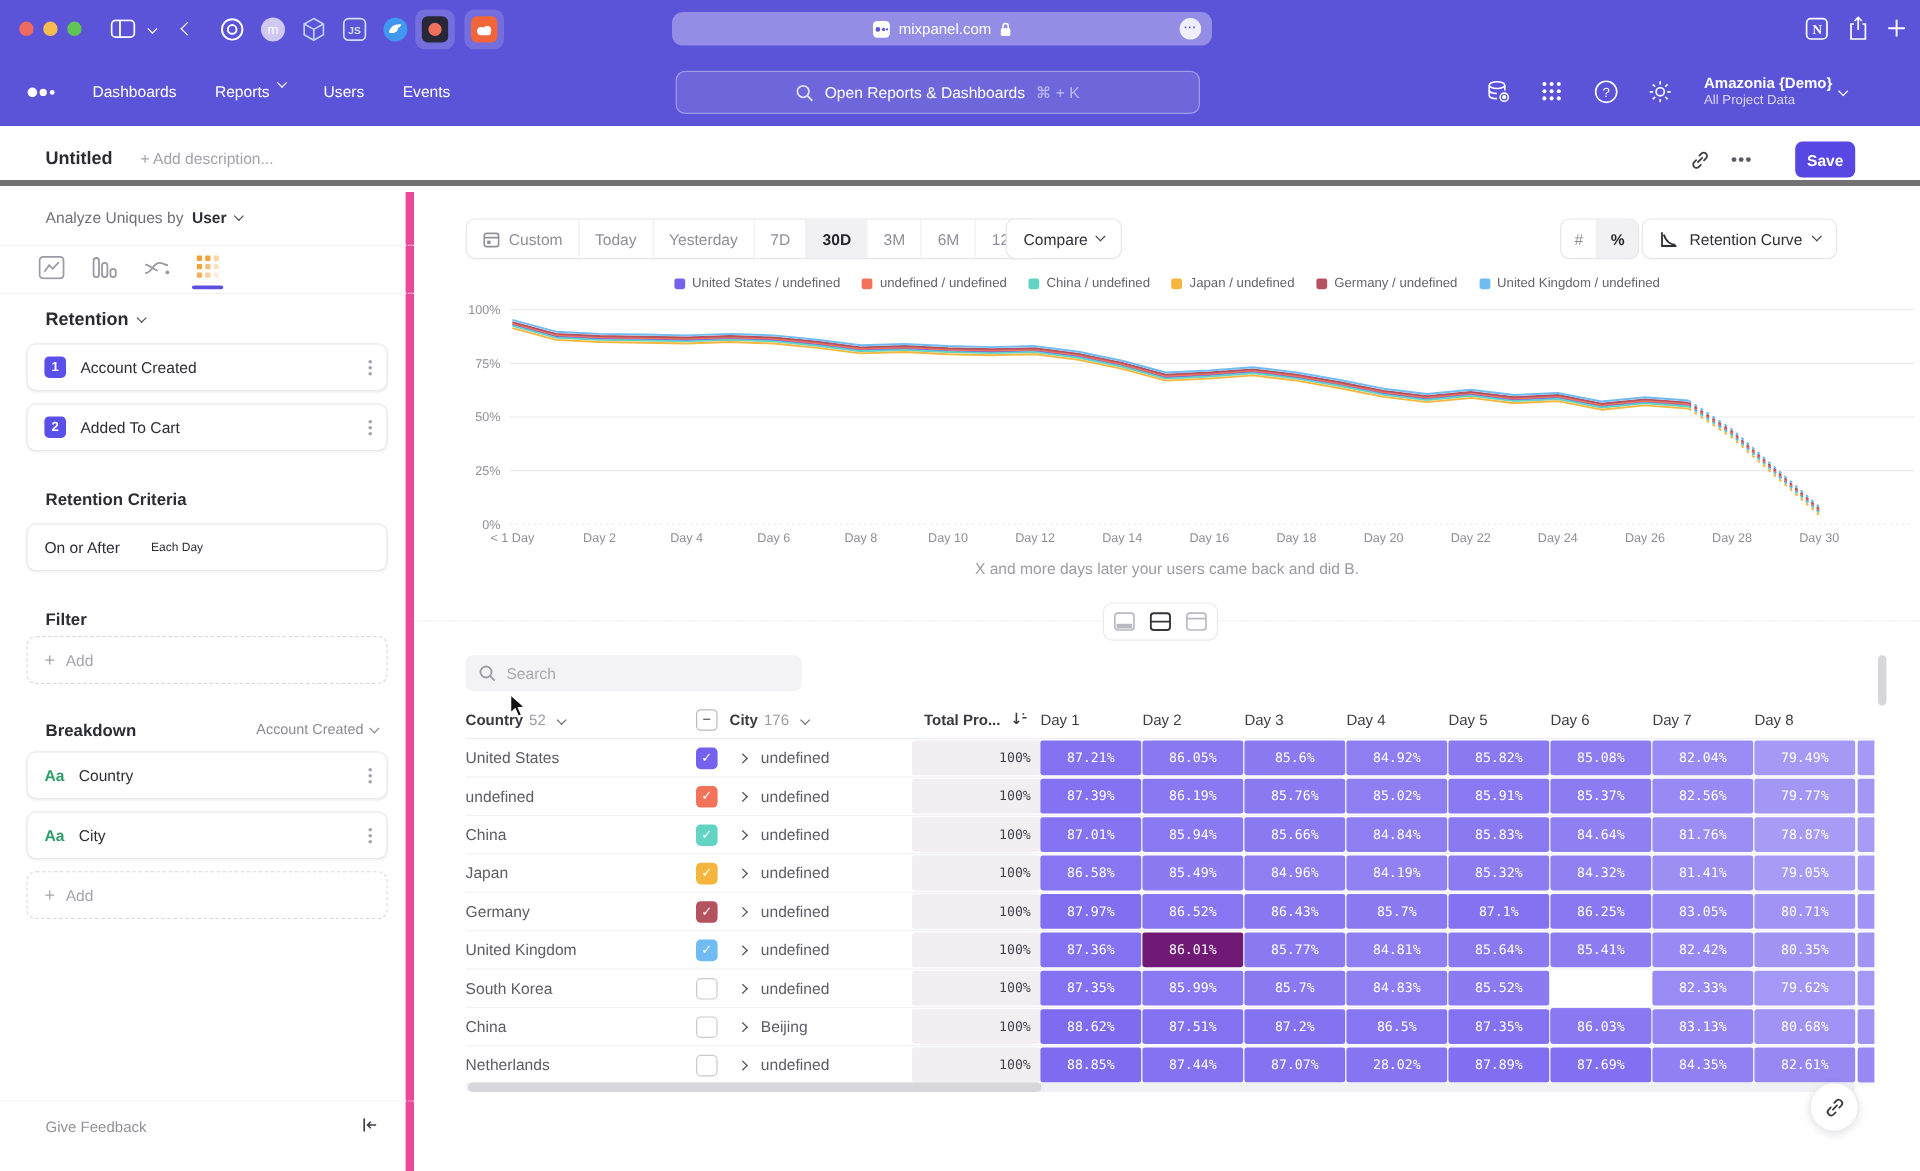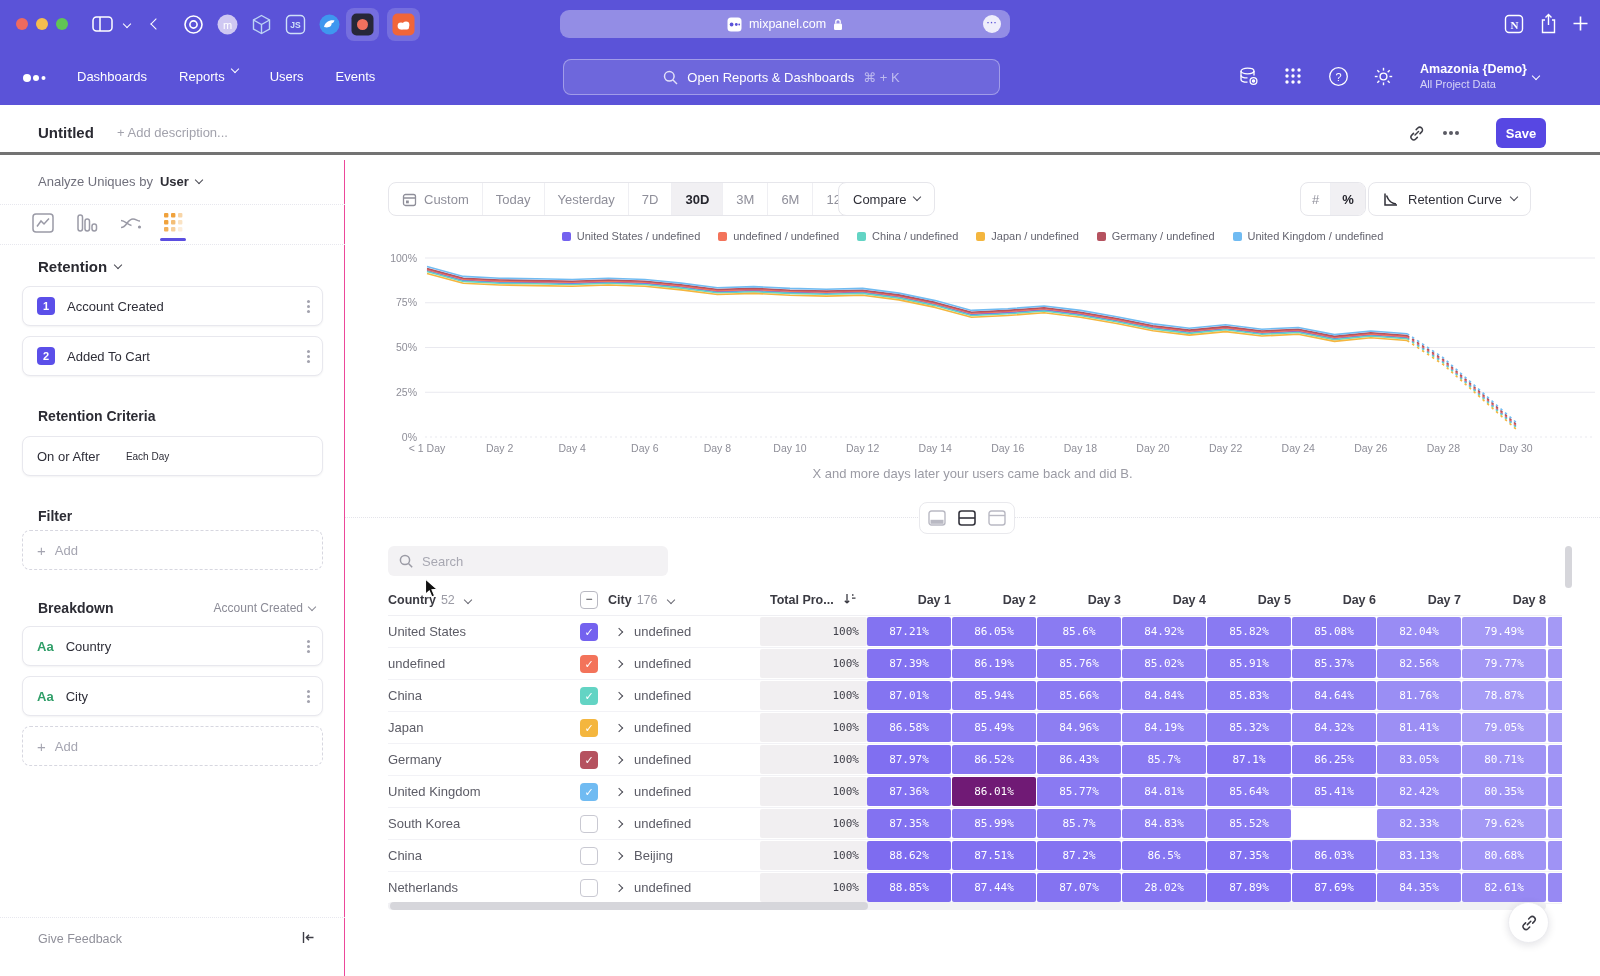--- a/index.html
+++ b/index.html
@@ -15,26 +15,26 @@
 .nav-item{color:#fff;font-size:13px;display:flex;gap:7px;cursor:default}
 .searchpill{background:rgba(255,255,255,.12);border:1px solid rgba(255,255,255,.35);border-radius:8px;display:flex;align-items:center;justify-content:center;gap:9px;color:#fff;font-size:13px}
 .shortcut{color:rgba(255,255,255,.55)}
 .chv{display:inline-block;width:6px;height:6px;border-right:1.6px solid currentColor;border-bottom:1.6px solid currentColor;transform:rotate(45deg)}
 .chv.r{transform:rotate(-45deg)}
 .chv.l{transform:rotate(135deg)}
 .proj{color:#fff;text-align:left;line-height:1.25}
 .proj .p1{font-size:12.5px;font-weight:700}
 .proj .p2{font-size:11px;color:rgba(255,255,255,.75)}
 
-.rephead{position:absolute;left:0;top:105px;width:1600px;height:50px;background:#fff;border-bottom:3px solid #737373}
+.rephead{position:absolute;left:0;top:105px;width:1600px;height:50px;background:#fff;border-bottom:5px solid #737373}
 .rtitle{font-size:15px;font-weight:700;color:#2b2b33}
 .rdesc{font-size:13px;color:#a2a2ac}
 .save{background:#5747e3;color:#fff;border-radius:6px;font-size:13px;font-weight:600;display:flex;align-items:center;justify-content:center}
 
-.sidebar{position:absolute;left:0;top:160px;width:345px;height:816px;background:#fff;border-right:1px solid #ec4899}
+.sidebar{position:absolute;left:0;top:160px;width:345px;height:816px;background:#fff;border-right:7px solid #ec4899}
 .gray-label{font-size:13px;color:#70707c}
 .dark{color:#2d2d35;font-weight:600}
 .sec-label{font-size:14px;font-weight:700;color:#2c2c34}
 .hdiv{border-top:1px dotted #e7e7ee}
 .card{background:#fff;border:1px solid #e8e8ee;border-radius:8px;height:40px;display:flex;align-items:center;padding:0 12px 0 14px;box-shadow:0 1px 2px rgba(23,23,40,.05)}
 .badge{width:18px;height:18px;border-radius:4px;background:#5b4fe9;color:#fff;font-size:11px;font-weight:700;display:flex;align-items:center;justify-content:center;flex:none}
 .card-label{font-size:13px;color:#2e2e38;margin-left:12px;font-weight:500}
 .kebab{margin-left:auto;width:3px;height:3px;border-radius:50%;background:#a2a2ae;box-shadow:0 -5px 0 #a2a2ae,0 5px 0 #a2a2ae;flex:none}
 .dashed-add{border:1px dashed #d7d7e0;border-radius:8px;height:40px;display:flex;align-items:center;padding:0 14px;color:#a5a5b1;font-size:13px;gap:9px}
 .aa{color:#2f9e68;font-size:13px;font-weight:700}
@@ -51,21 +51,21 @@
 .legend-swatch{width:9px;height:9px;border-radius:2px;flex:none}
 .subtitle{text-align:center;font-size:13px;color:#9b9ba4}
 .viewtoggle{display:flex;align-items:center;gap:2px;background:#fff;border:1px solid #e9e9ed;border-radius:8px;padding:3px}
 .vbtn{width:28px;height:24px;display:flex;align-items:center;justify-content:center;border-radius:6px}
 .searchbox{background:#f3f2f4;border-radius:6px;display:flex;align-items:center;gap:9px;padding:0 11px;color:#a8a8b2;font-size:13px}
 
 .table-block{position:absolute;left:43px;top:424px;width:1174px}
 .thead{position:relative;height:32px;border-bottom:1px solid #efeff3;font-size:12.5px;color:#3a3a42}
 .th-label{font-weight:600;color:#3a3a42}
 .th-count{color:#9b9ba5;margin-left:5px}
-.day-h{position:absolute;width:84px;text-align:right;line-height:32px;font-weight:700;color:#3c3c45}
+.day-h{position:absolute;width:84px;text-align:left;line-height:32px;font-weight:400;color:#3c3c45}
 .trow{position:relative;height:32px;border-bottom:1px solid #f2f2f6}
 .c-country{position:absolute;left:0;width:190px;line-height:31px;font-size:13px;color:#5c5c66;white-space:nowrap;overflow:hidden}
 .c-check{position:absolute;left:192px;top:7px;width:18px;height:18px;border-radius:4px;border:1.5px solid #c9c9d2;background:#fff;color:#fff;font-size:11px;text-align:center;line-height:15px}
 .c-check.checked{border:none;line-height:18px}
 .c-rowchev{position:absolute;left:228px;top:13px;color:#4a4a54}
 .c-city{position:absolute;left:246px;width:122px;line-height:31px;font-size:13px;color:#5c5c66;white-space:nowrap;overflow:hidden}
 .c-total{position:absolute;left:372px;width:107px;top:1px;height:29px;background:#f1eff1;border-radius:2px}
 .c-total span{position:absolute;right:8px;line-height:29px;font-size:11px;color:#3f3f49;font-family:"DejaVu Sans Mono",monospace}
 .c-day{position:absolute;top:1px;width:84px;height:29px;border-radius:2px;color:#fff;text-align:center;line-height:29px;font-size:11px;font-family:"DejaVu Sans Mono",monospace}
 .c-sliver{position:absolute;left:1160px;top:1px;width:14px;height:29px;border-radius:2px 0 0 2px}

